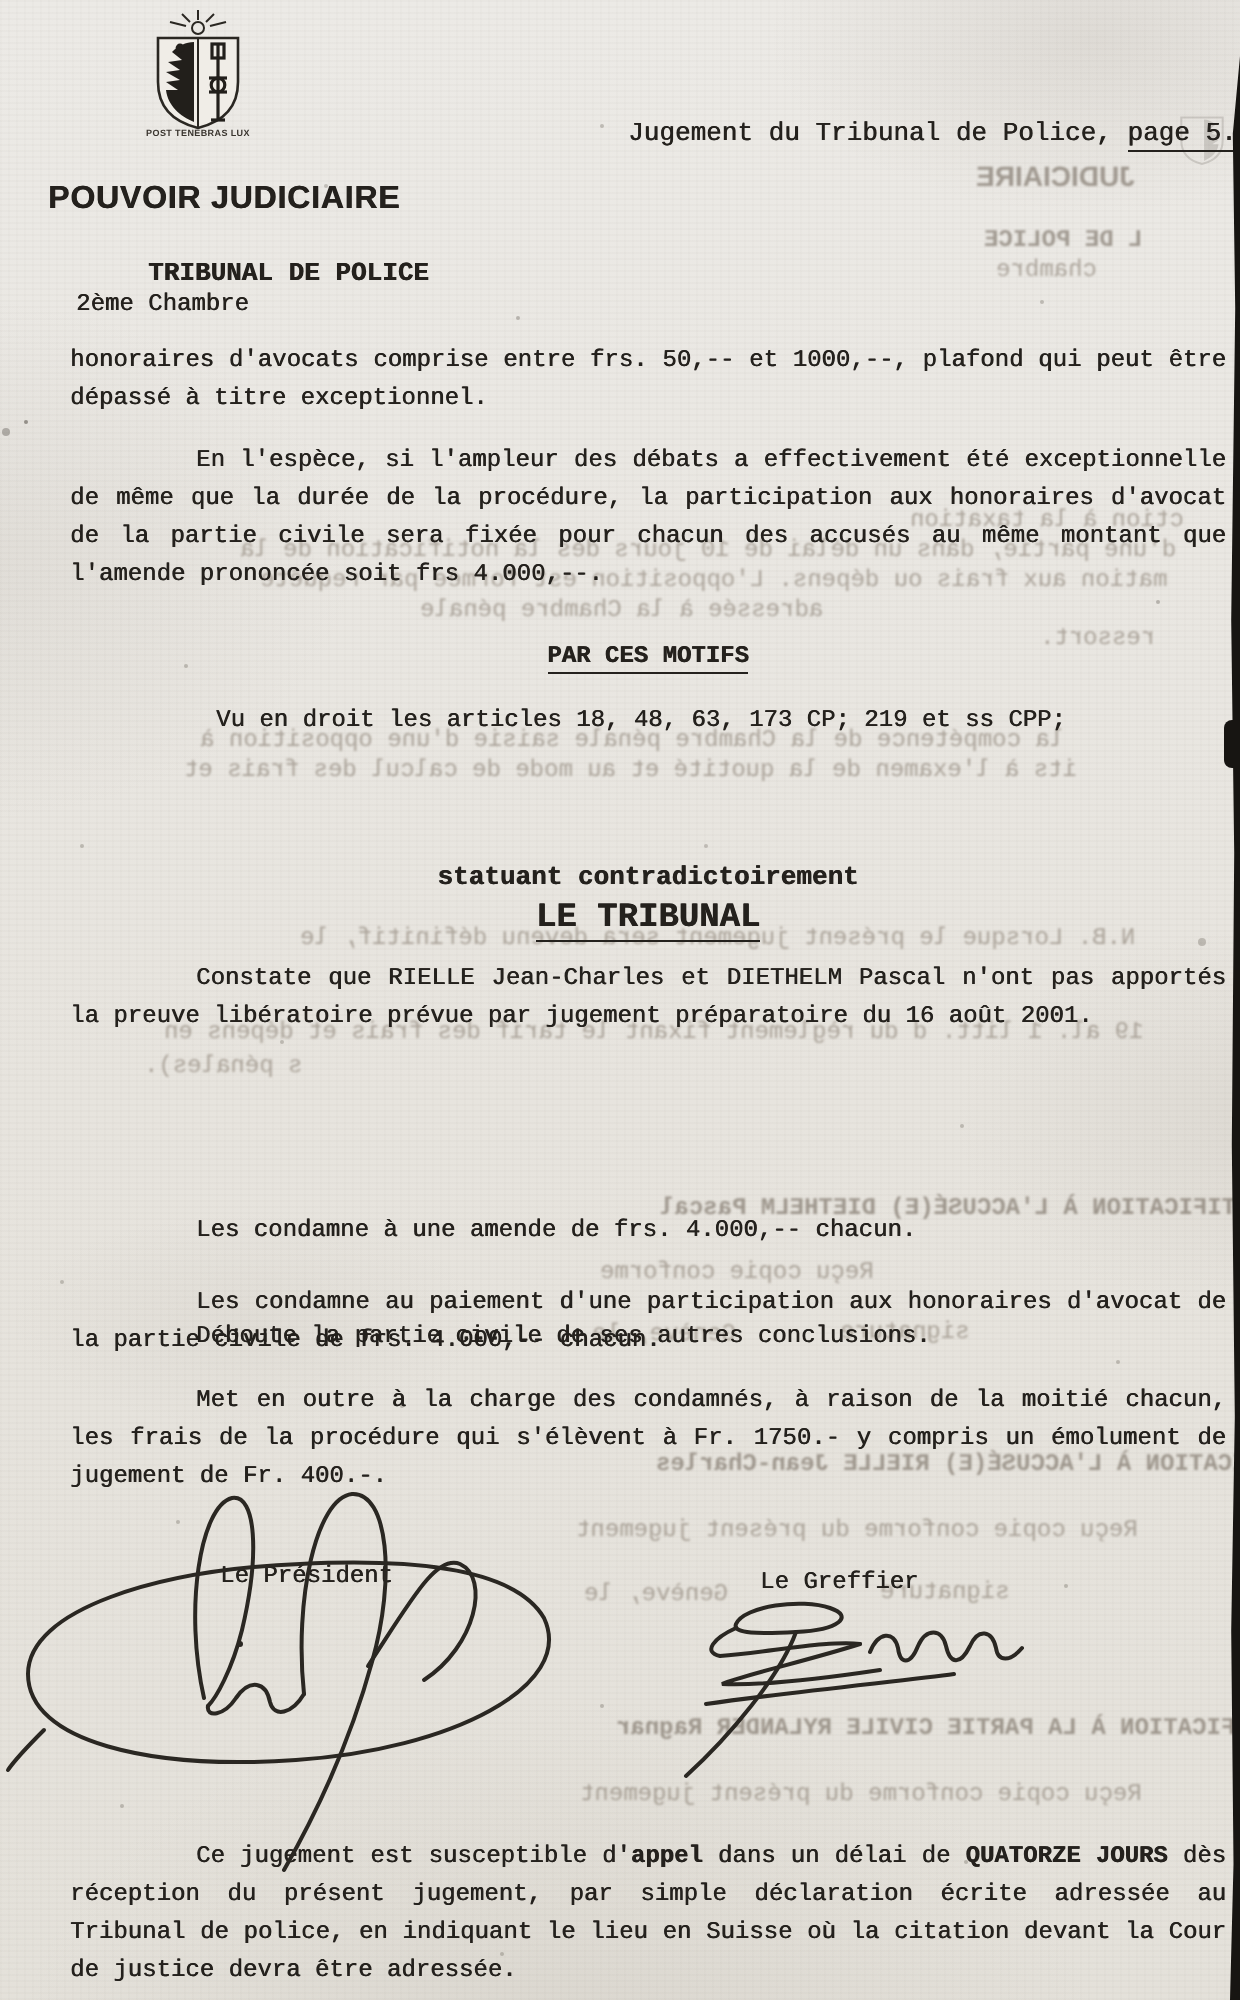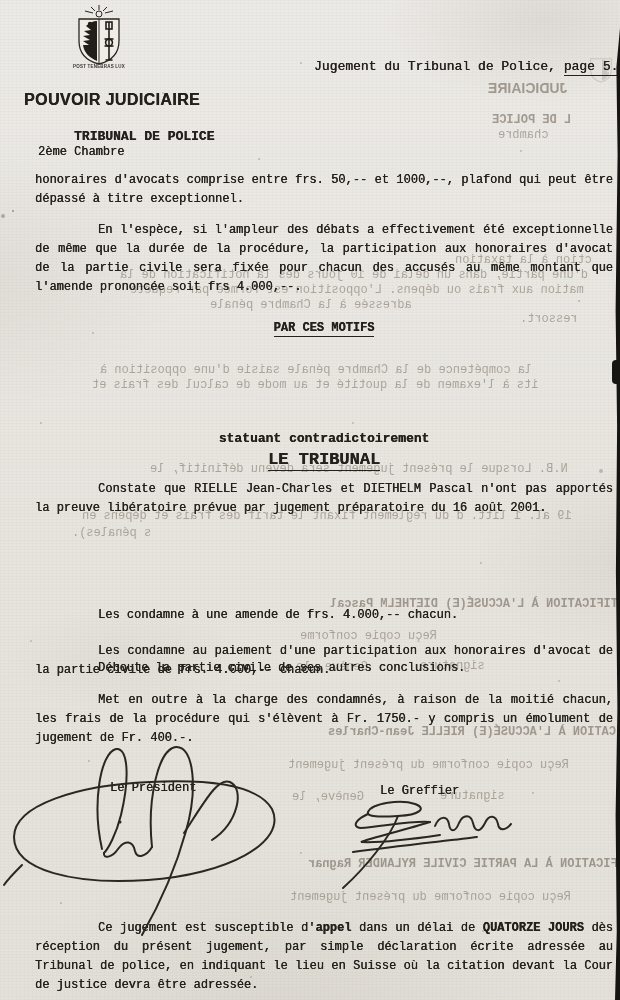--- a/index.html
+++ b/index.html
@@ -119,20 +119,21 @@
 
     <div class="abs b" style="left:30px;top:127px;font-size:13px;margin-left:44px;">TRIBUNAL DE POLICE</div>
     <div class="abs" style="left:38px;top:143px;">2ème Chambre</div>
 
     <div class="abs para" style="top:171px;">honoraires d'avocats comprise entre frs. 50,-- et 1000,--, plafond qui peut être dépassé à titre exceptionnel.</div>
 
     <div class="abs para indent" style="top:221px;">En l'espèce, si l'ampleur des débats a effectivement été exceptionnelle de même que la durée de la procédure, la participation aux honoraires d'avocat de la partie civile sera fixée pour chacun des accusés au même montant que l'amende prononcée soit frs 4.000,--.</div>
 
     <div class="abs para center" style="top:319px;text-align:center;"><span class="uline b">PAR CES MOTIFS</span></div>
 
+    <div class="abs" style="left:108px;top:351px;white-space:nowrap;">Vu en droit les articles 18, 48, 63, 173 CP; 219 et ss CPP;</div>
 
     <div class="abs para center" style="top:412px;font-size:17px;margin-top:38px;"><span class="uline b">LE TRIBUNAL</span></div>
 
     <div class="abs para center b" style="top:429px;font-size:13px;">statuant contradictoirement</div>
 
     <div class="abs para indent" style="top:480px;">Constate que RIELLE Jean-Charles et DIETHELM Pascal n'ont pas apportés la preuve libératoire prévue par jugement préparatoire du 16 août 2001.</div>
 
 
     <div class="abs" style="left:98px;top:575px;margin-top:31px;">Les condamne à une amende de frs. 4.000,-- chacun.</div>
 

